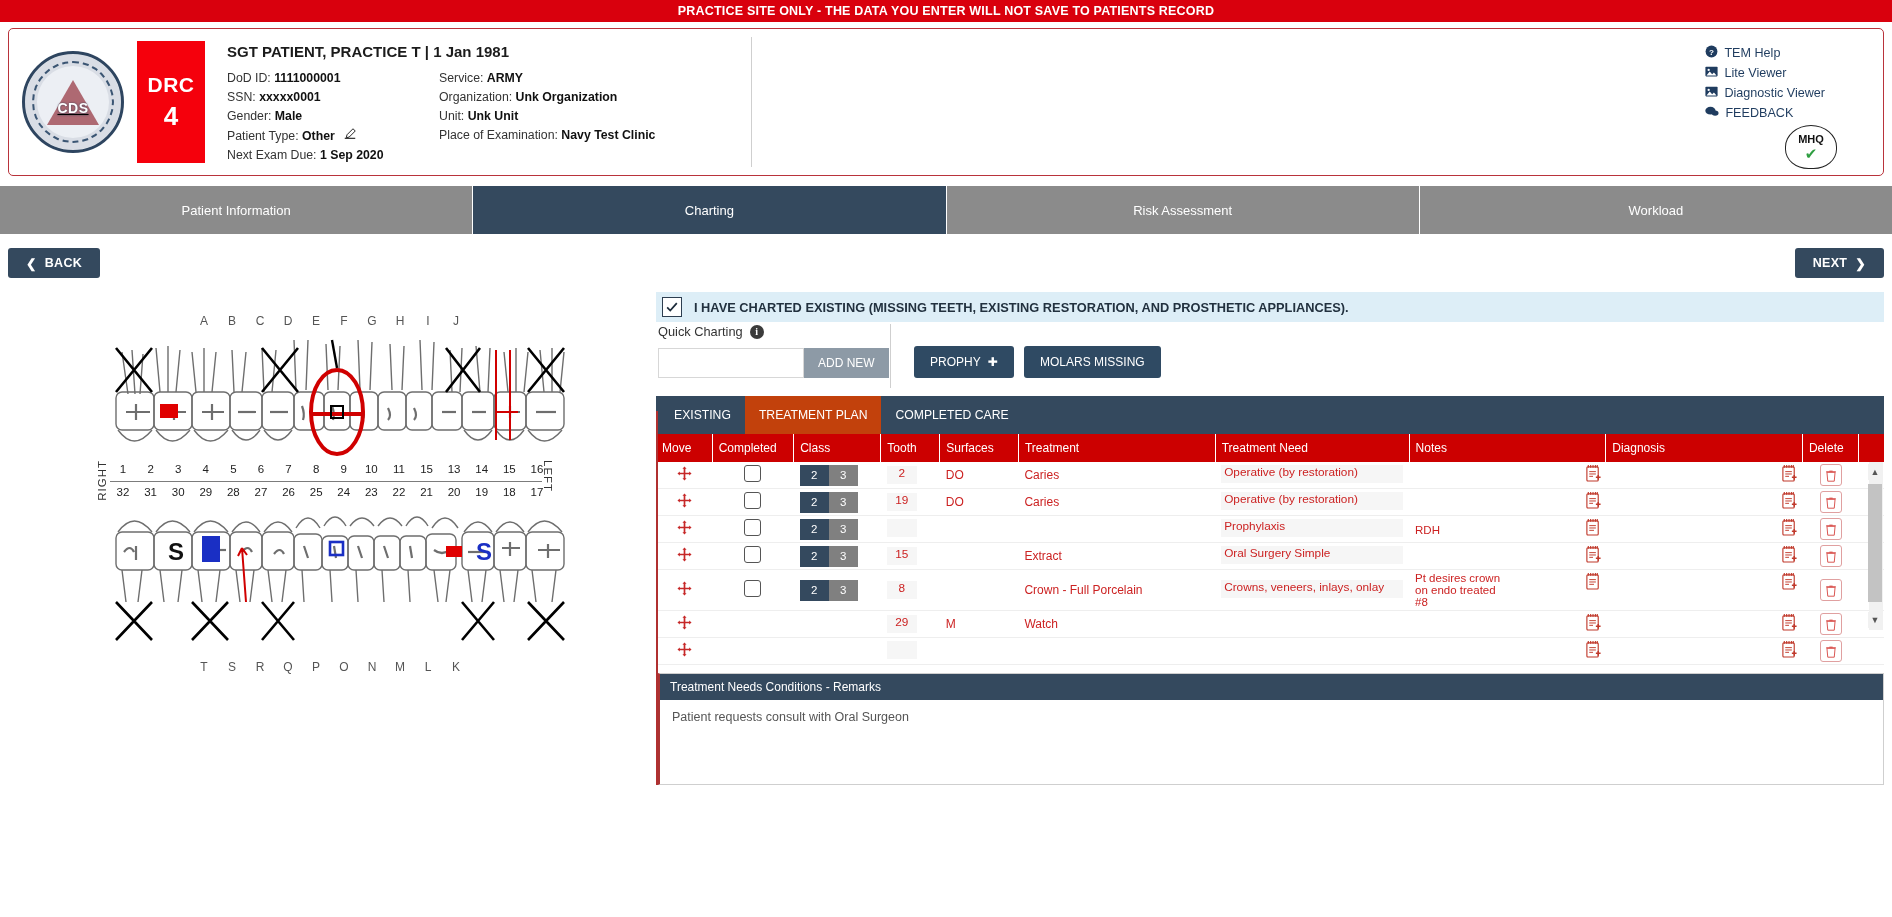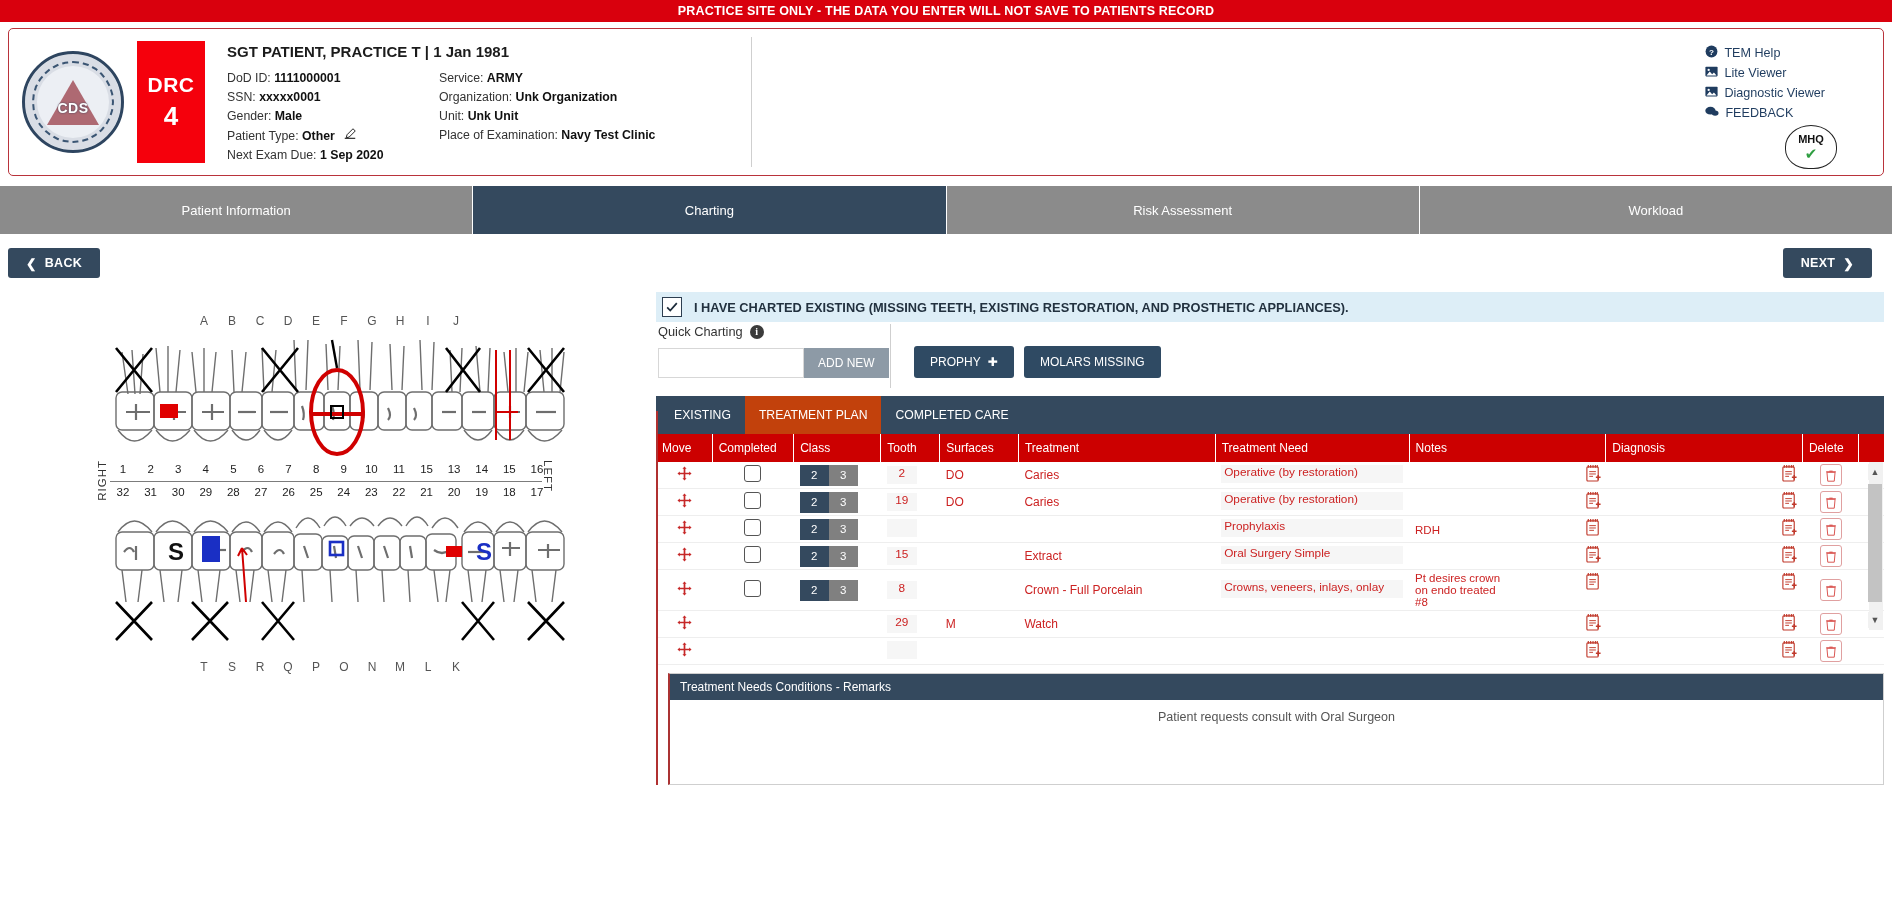--- a/index.html
+++ b/index.html
@@ -24,21 +24,21 @@
     margin: 6px 8px 0 8px; height: 148px;
     border: 1px solid #b9333b; border-radius: 5px;
     background: #fff; display: flex; position: relative;
   }
   .seal-wrap { width: 128px; display: flex; align-items: center; justify-content: center; }
   .seal {
     width: 102px; height: 102px; border-radius: 50%;
     background: #eceff4;
     border: 3px solid #2e4560;
     position: relative; overflow: hidden;
-    display: flex; align-items: center; justify-content: center;
+    display: flex; align-items: center; justify-content: center; text-decoration: underline;
   }
   .seal::before {
     content: ""; position: absolute; inset: 7px;
     border-radius: 50%; border: 2px dashed #3c5775;
   }
   .seal-inner {
     width: 54px; height: 54px; position: relative;
     display: flex; align-items: center; justify-content: center;
   }
   .seal-tri {
@@ -107,21 +107,21 @@
 
   
   .navrow { position: relative; height: 58px; }
   .btn-back, .btn-next {
     position: absolute; top: 14px; background: #34495e; color: #fff;
     border: none; border-radius: 3px; font-size: 12.5px; font-weight: bold;
     padding: 0 18px; height: 30px; display: flex; align-items: center; gap: 8px;
     cursor: pointer; letter-spacing: .3px;
   }
   .btn-back { left: 8px; }
-  .btn-next { right: 20px; }
+  .btn-next { right: 8px; }
 
   
   .body-row { display: flex; padding: 0 8px; }
   .chart-pane { width: 648px; position: relative; }
   .form-pane { flex: 1; position: relative; }
 
   
   .odontogram { position: relative; width: 640px; height: 560px; margin-left: 2px; }
   .letter-row {
     position: absolute; left: 0; width: 640px;
@@ -263,21 +263,21 @@
     margin-top: 8px; border: 1px solid #cfcfcf; border-left: 2px solid #a33;
     background: #fff;
   }
   .remarks-hdr {
     background: #34495e; color: #fff; font-size: 12px; height: 26px;
     display: flex; align-items: center; padding-left: 10px;
   }
   .remarks-body {
     height: 84px; padding: 10px 12px; font-size: 12.5px; color: #555;
   }
-  .remarks-outer { position: relative; padding-left: 12px; text-align: center; }
+  .remarks-outer { position: relative; padding-left: 2px; }
   .remarks-leftbar {
     position: absolute; left: 0; top: -262px; bottom: 0; width: 2px; background: #b03030;
   }
 </style>
 </head>
 <body>
 
 <div class="app">
 
   <div class="practice-banner">

